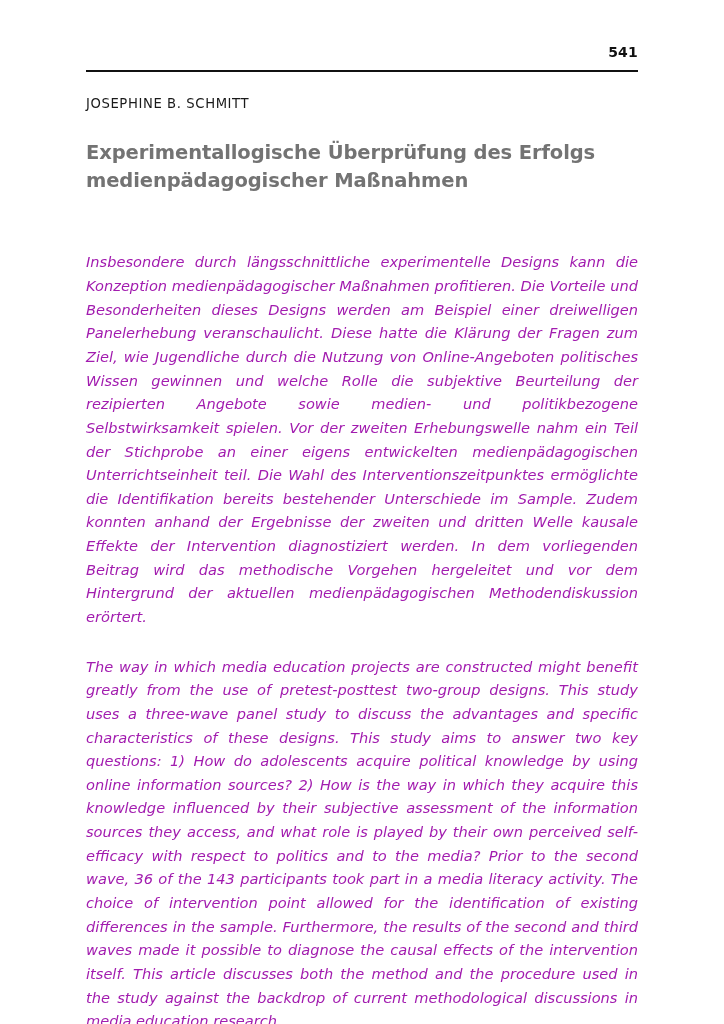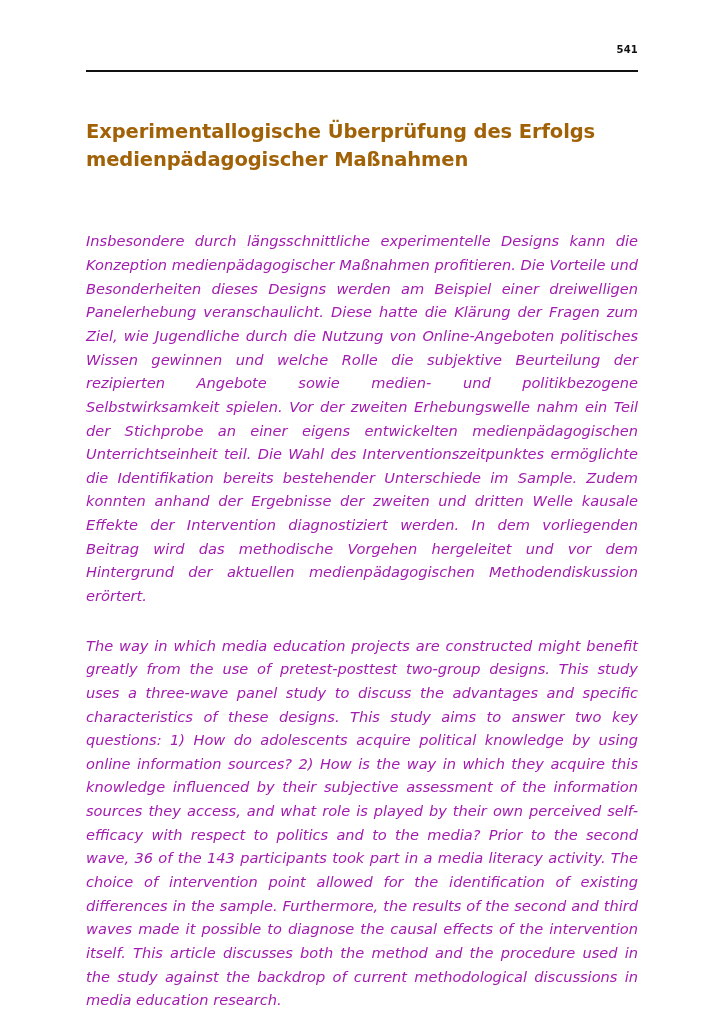--- a/index.html
+++ b/index.html
@@ -19,21 +19,21 @@
     position: absolute;
     left: 0; top: 0;
     width: 724px;
     height: 1024px;
     box-sizing: border-box;
   }
   .page-number {
     position: absolute;
     right: 86px;
     top: 44px;
-    font-size: 10px;
+    font-size: 14px;
     font-weight: bold;
     letter-spacing: 0.2px;
     color: #111;
   }
   .header-rule {
     position: absolute;
     left: 86px;
     top: 70px;
     width: 552px;
     height: 2px;
@@ -52,21 +52,21 @@
     margin-top: 6px;
     margin-bottom: 0;
     font-weight: 400;
   }
   .title {
     font-size: 19.5px;
     font-weight: bold;
     line-height: 1.42;
     margin-top: 28px;
     margin-bottom: 0;
-    color: #a16207;
+    color: #737373;
     letter-spacing: -0.1px;
   }
   .title .line2 {
     display: block;
   }
   .abstract {
     margin-top: 56px;
   }
   .abstract p {
     font-size: 14.6px;
@@ -85,20 +85,21 @@
 <body>
 
 <div class="page">
 
   <div class="page-number">541</div>
 
   <div class="header-rule"></div>
 
   <div class="content">
 
+    <div class="author">JOSEPHINE B. SCHMITT</div>
 
     <h1 class="title">
       <span>Experimentallogische Überprüfung des Erfolgs</span>
       <span class="line2">medienpädagogischer Maßnahmen</span>
     </h1>
 
     <div class="abstract">
       <p>Insbesondere durch längsschnittliche experimentelle Designs kann die Konzeption medienpädagogischer Maßnahmen profitieren. Die Vorteile und Besonderheiten dieses Designs werden am Beispiel einer dreiwelligen Panelerhebung veranschaulicht. Diese hatte die Klärung der Fragen zum Ziel, wie Jugendliche durch die Nutzung von Online-Angeboten politisches Wissen gewinnen und welche Rolle die subjektive Beurteilung der rezipierten Angebote sowie medien- und politikbezogene Selbstwirksamkeit spielen. Vor der zweiten Erhebungswelle nahm ein Teil der Stichprobe an einer eigens entwickelten medienpädagogischen Unterrichtseinheit teil. Die Wahl des Interventionszeitpunktes ermöglichte die Identifikation bereits bestehender Unterschiede im Sample. Zudem konnten anhand der Ergebnisse der zweiten und dritten Welle kausale Effekte der Intervention diagnostiziert werden. In dem vorliegenden Beitrag wird das methodische Vorgehen hergeleitet und vor dem Hintergrund der aktuellen medienpädagogischen Methodendiskussion erörtert.</p>
       <p class="second">The way in which media education projects are constructed might benefit greatly from the use of pretest-posttest two-group designs. This study uses a three-wave panel study to discuss the advantages and specific characteristics of these designs. This study aims to answer two key questions: 1) How do adolescents acquire political knowledge by using online information sources? 2) How is the way in which they acquire this knowledge influenced by their subjective assessment of the information sources they access, and what role is played by their own perceived self-efficacy with respect to politics and to the media? Prior to the second wave, 36 of the 143 participants took part in a media literacy activity. The choice of intervention point allowed for the identification of existing differences in the sample. Furthermore, the results of the second and third waves made it possible to diagnose the causal effects of the intervention itself. This article discusses both the method and the procedure used in the study against the backdrop of current methodological discussions in media education research.</p>
     </div>

